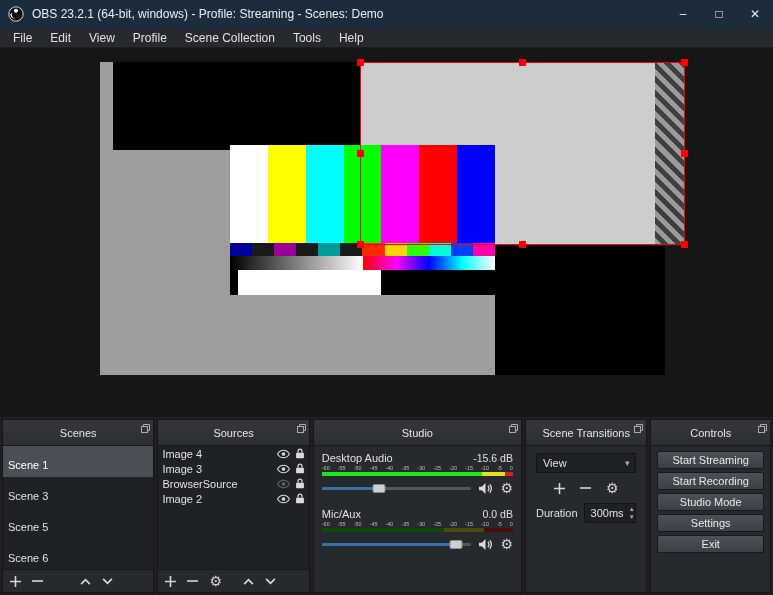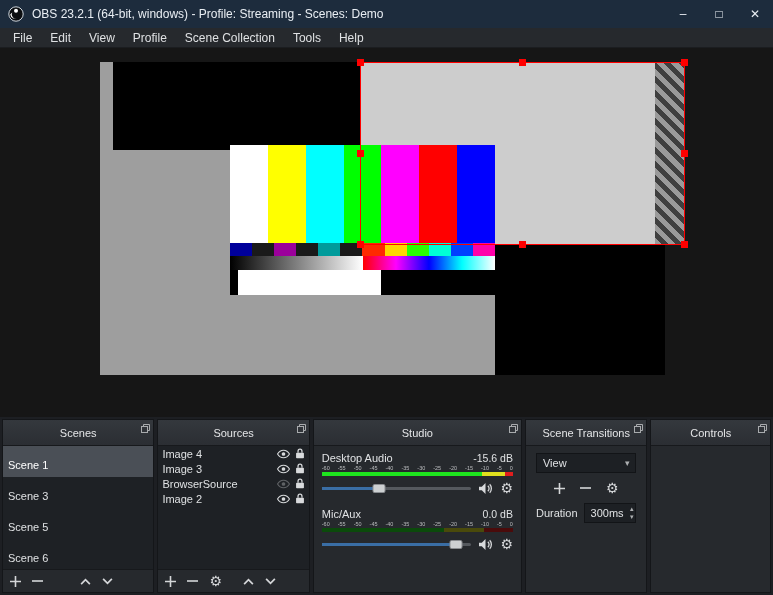--- a/index.html
+++ b/index.html
@@ -434,18 +434,25 @@
     </div>
 
     <div class="panel p-controls">
       <div class="panel-header">
         <span>Controls</span>
         <svg class="float-icon" width="9" height="9" viewBox="0 0 9 9">
             <rect x="0.5" y="2.5" width="6" height="6" fill="none" stroke="#c7c9cb"></rect>
             <path d="M2.5 2.5 v-2 h6 v6 h-2" fill="none" stroke="#c7c9cb"></path>
           </svg>
       </div>
+      <div class="controls-body">
+        <div class="ctl-btn">Start Streaming</div>
+        <div class="ctl-btn">Start Recording</div>
+        <div class="ctl-btn">Studio Mode</div>
+        <div class="ctl-btn">Settings</div>
+        <div class="ctl-btn">Exit</div>
+      </div>
     </div>
 
   </div>
 
 
 </div>
 
 </body></html>

